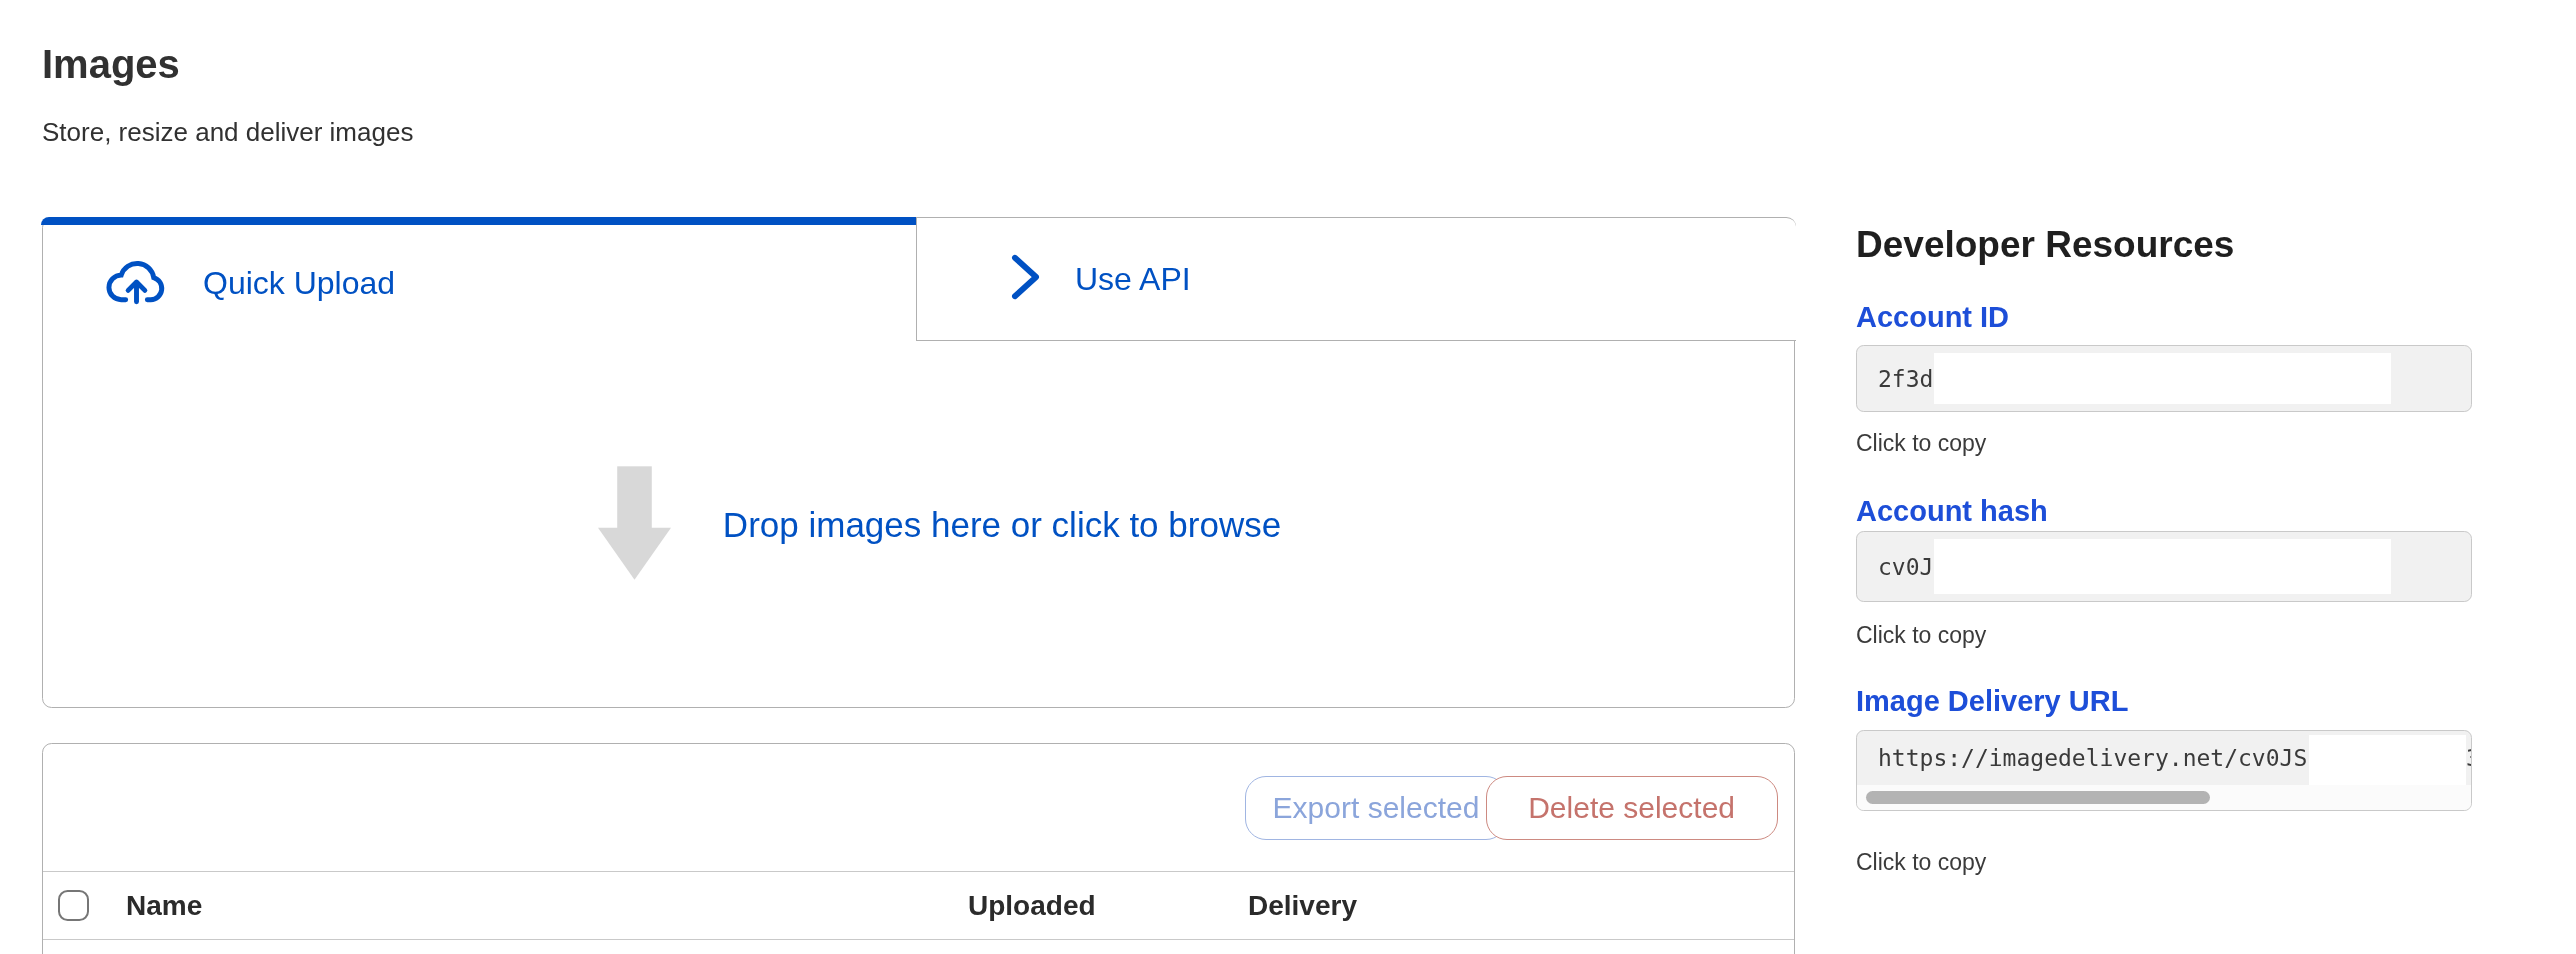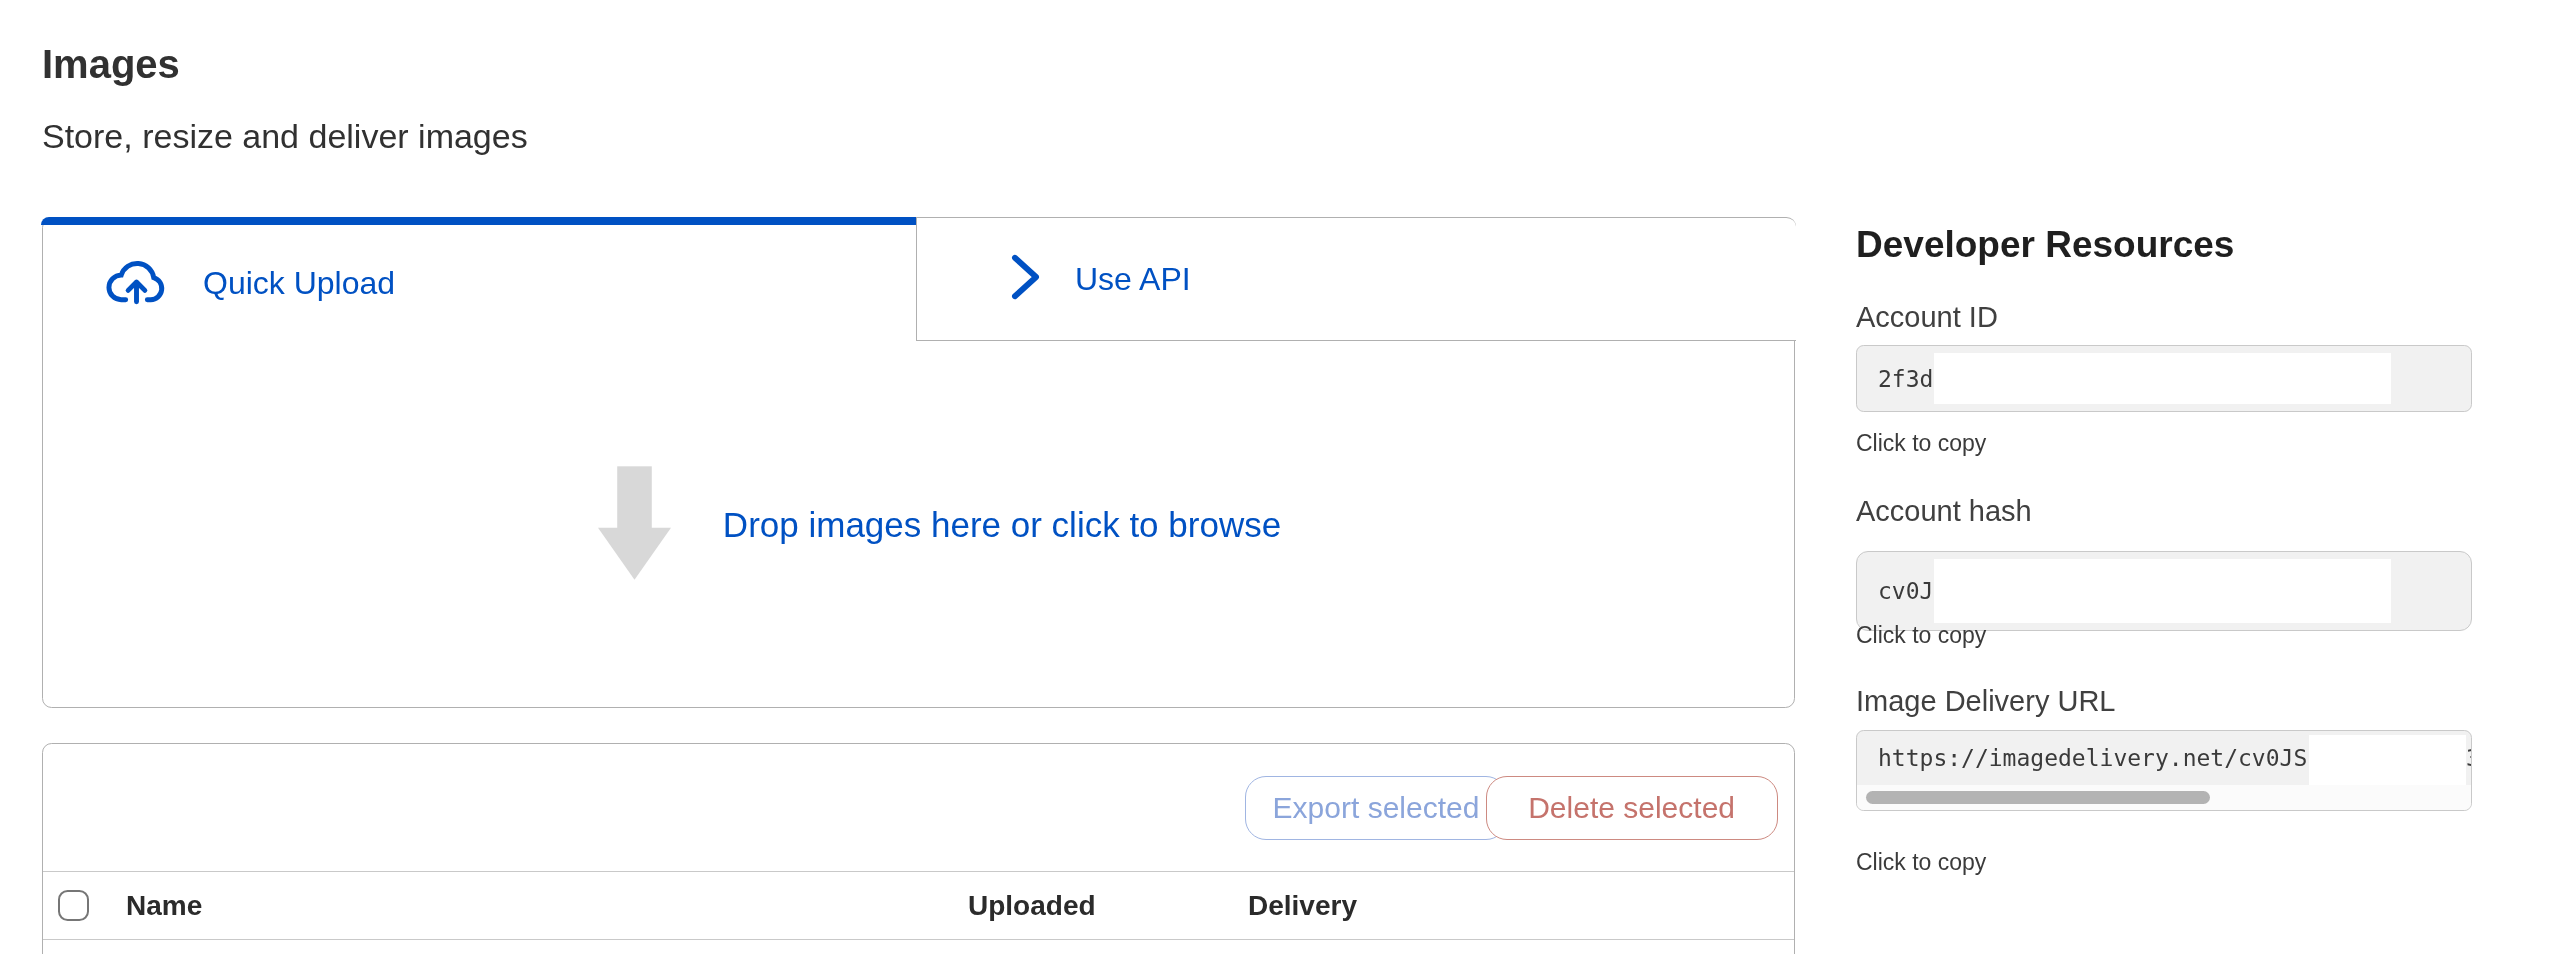--- a/index.html
+++ b/index.html
@@ -1,20 +1,20 @@
 <!DOCTYPE html>
 <html><head>
 <meta charset="utf-8">
 <style>
   * { box-sizing: border-box; margin: 0; padding: 0; }
   html, body { width: 2576px; height: 954px; background: #ffffff; overflow: hidden; }
   body { font-family: "Liberation Sans", sans-serif; color: #313131; position: relative; }
 
   .page-title { position: absolute; left: 42px; top: 42px; font-size: 40px; font-weight: bold; color: #313131; }
-  .page-subtitle { position: absolute; left: 42px; top: 117px; font-size: 34px; color: #313131; }
+  .page-subtitle { position: absolute; left: 42px; top: 117px; font-size: 26px; color: #313131; }
 
   
   .upload-panel { position: absolute; left: 42px; top: 218px; width: 1753px; height: 490px;
     border: 1.9px solid #b0b0b0; border-radius: 9.6px; background: #fff; }
   .tab-accent { position: absolute; top: -1.9px; left: -1.9px; width: 879px; height: 7.7px;
     background: #0051c3; border-top-left-radius: 9.6px; }
   .tab-quick { position: absolute; left: 0; top: 5.8px; width: 873px; height: 118px;
     display: flex; align-items: center; padding-left: 62px; gap: 35px; cursor: pointer; }
   .tab-quick .tab-label, .tab-useapi .tab-label { font-size: 32px; color: #0051c3; text-align: center; }
   .tab-useapi { position: absolute; left: 873px; top: 0; right: -1.9px; height: 124px;
@@ -37,41 +37,41 @@
     border-top: 1.9px solid #c9c9c9; border-bottom: 1.9px solid #c9c9c9; }
   .th { position: absolute; top: 0; height: 100%; display: flex; align-items: center;
     font-size: 28px; font-weight: bold; color: #2b2b2b; }
   .th-name { left: 83px; } .th-uploaded { left: 925px; } .th-actions { left: 1205px; }
   .checkbox { position: absolute; left: 15.4px; top: 18.3px; width: 31px; height: 31px;
     border: 2.9px solid #767676; border-radius: 9.6px; background: #fff; cursor: pointer; }
 
   
   .sidebar { position: absolute; left: 1856px; top: 218px; width: 616px; height: 673px; }
   .sb-title { position: absolute; top: 5.8px; left: 0; font-size: 37px; font-weight: bold; color: #1f1f1f; }
-  .sb-label { position: absolute; left: 0; font-size: 29px; color: #404040; }
+  .sb-label { position: absolute; left: 0; font-size: 29px; color: #1d4ed8; font-weight: bold; }
   .copy-hint { position: absolute; left: 0; font-size: 23px; color: #3b3b3b; }
   .code-box { position: absolute; left: 0; width: 616px; background: #f1f1f1;
     border: 1.9px solid #c9c9c9; border-radius: 7.7px; overflow: hidden; cursor: pointer;
     font-family: "DejaVu Sans Mono", monospace; font-size: 23px; color: #3a3a3a; }
   .code-box .value { position: absolute; left: 21px; top: 50%; transform: translateY(-50%); white-space: pre; }
   .code-box.tall .value { top: 27px; }
   .redaction { position: absolute; background: #ffffff; }
   .box-id .redaction, .box-hash .redaction { left: 77px; right: 80px; top: 6.7px; bottom: 6.7px; }
   .box-url .redaction { left: 452px; width: 157px; top: 3.8px; height: 52px; }
   .url-fragment { position: absolute; left: 609px; top: 13.5px; font-family: "DejaVu Sans Mono", monospace;
     font-size: 23px; color: #3a3a3a; }
   .sb-track { position: absolute; left: 0; right: 0; bottom: 0; height: 25px; background: #fbfbfb; }
   .sb-thumb { position: absolute; left: 8.7px; bottom: 5.8px; width: 344px; height: 13.5px;
     border-radius: 6.7px; background: #b3b3b3; cursor: pointer; }
 
   .box-id   { top: 127px; height: 67px; }
   .hint-id  { top: 212px; }
   .label-id { top: 83px; }
   .label-hash { top: 277px; }
-  .box-hash { top: 333px; height: 80px; border-radius: 12px; }
+  .box-hash { top: 313px; height: 71px; }
   .hint-hash { top: 404px; }
   .label-url { top: 467px; }
   .box-url  { top: 512px; height: 81px; }
   .hint-url { top: 631px; }
 </style>
 </head>
 <body>
 
 <div class="page-title">Images</div>
 <div class="page-subtitle">Store, resize and deliver images</div>

